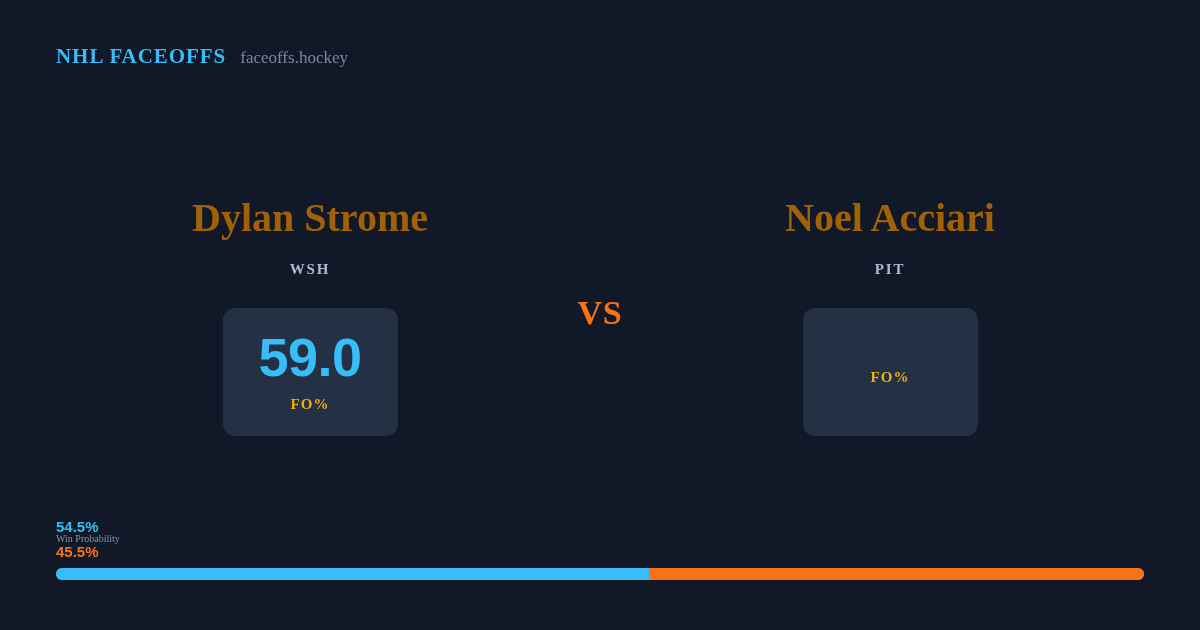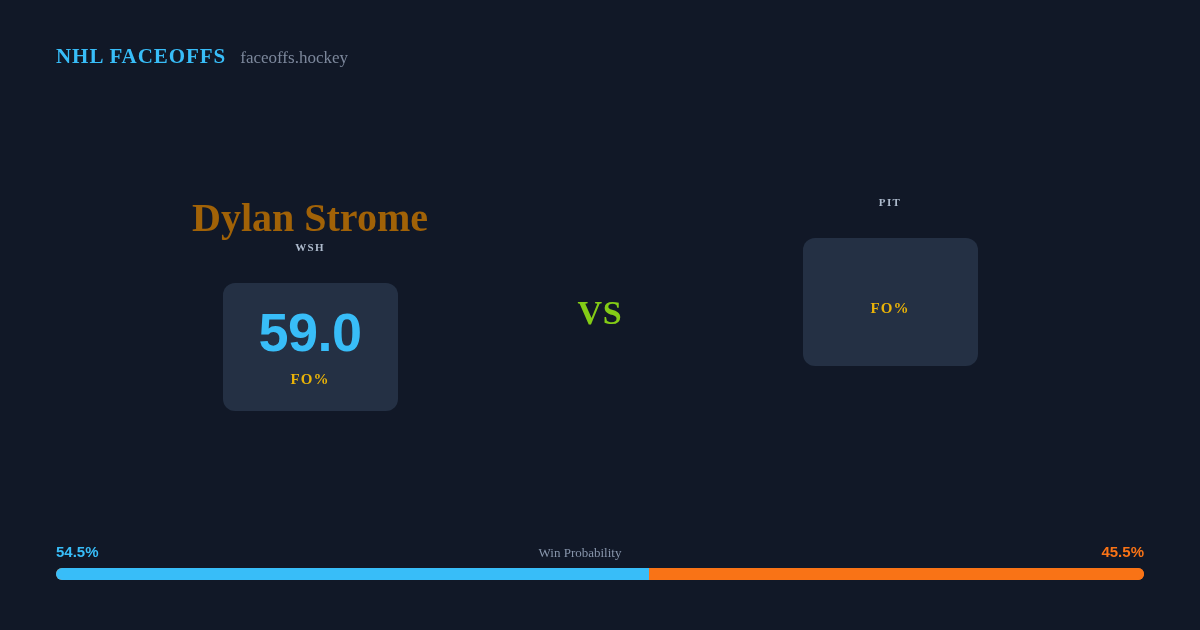--- a/index.html
+++ b/index.html
@@ -65,24 +65,24 @@
   }
   .player-name {
     font-family: "Liberation Serif", serif;
     font-weight: bold;
     font-size: 40px;
     line-height: 1.12;
     color: #a16207;
     white-space: nowrap;
   }
   .player-team {
-    margin-top: 0;
-    font-family: "Liberation Serif", serif;
-    font-weight: bold;
-    font-size: 11px;
+    margin-top: 20px;
+    font-family: "Liberation Serif", serif;
+    font-weight: bold;
+    font-size: 15px;
     letter-spacing: 0.12em;
     color: #aebbcd;
   }
   .stat-card {
     margin-top: 30px;
     width: 175px;
     height: 128px;
     border-radius: 12px;
     background: #243044;
     display: flex;
@@ -112,48 +112,49 @@
     display: flex;
     justify-content: center;
     align-items: flex-start;
     padding-top: 100px;
   }
   .vs-text {
     font-family: "Liberation Serif", serif;
     font-weight: bold;
     font-size: 34px;
     letter-spacing: 0.02em;
-    color: #84cc16;
+    color: #f97316;
     line-height: 1;
   }
 
   
   .winprob {
     position: absolute;
     left: 56px;
     bottom: 50px;
     width: 1088px;
   }
   .winprob-row {
     display: flex;
     align-items: baseline;
     justify-content: space-between;
     margin-bottom: 9px;
+    flex-direction: column;
   }
   .wp-pct {
     font-family: "Liberation Sans", sans-serif;
     font-weight: bold;
     font-size: 15px;
     line-height: 1;
   }
   .wp-left  { color: #38bdf8; }
-  .wp-right { color: #f97316; margin-left: 40px; }
+  .wp-right { color: #f97316; }
   .wp-title {
     font-family: "Liberation Serif", serif;
-    font-size: 13px;
+    font-size: 10px;
     color: #8795ab;
     line-height: 1;
   }
   .bar {
     position: relative;
     width: 100%;
     height: 12px;
     border-radius: 6px;
     overflow: hidden;
     background: #f97316;
@@ -188,20 +189,21 @@
         <div class="stat-value">59.0</div>
         <div class="stat-label">FO%</div>
       </div>
     </div>
 
     <div class="vs-col">
       <span class="vs-text">VS</span>
     </div>
 
     <div class="player">
+      <div class="player-name">Noel Acciari</div>
       <div class="player-team">PIT</div>
       <div class="stat-card">
         <div class="stat-label">FO%</div>
       </div>
     </div>
 
   </div>
 
   <div class="winprob">
     <div class="winprob-row">

